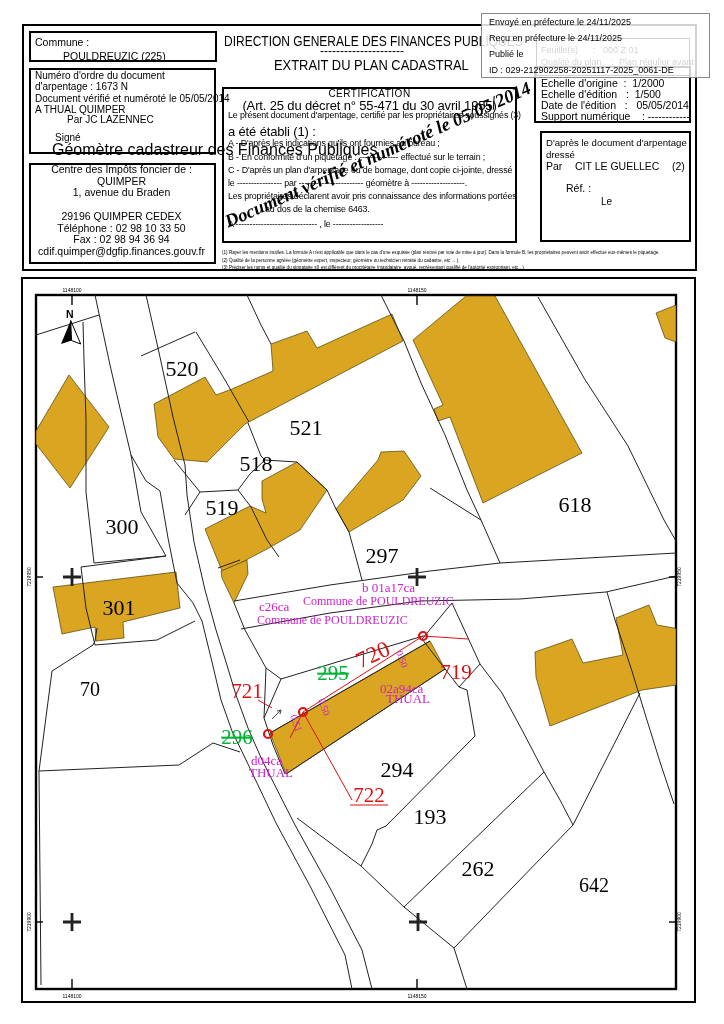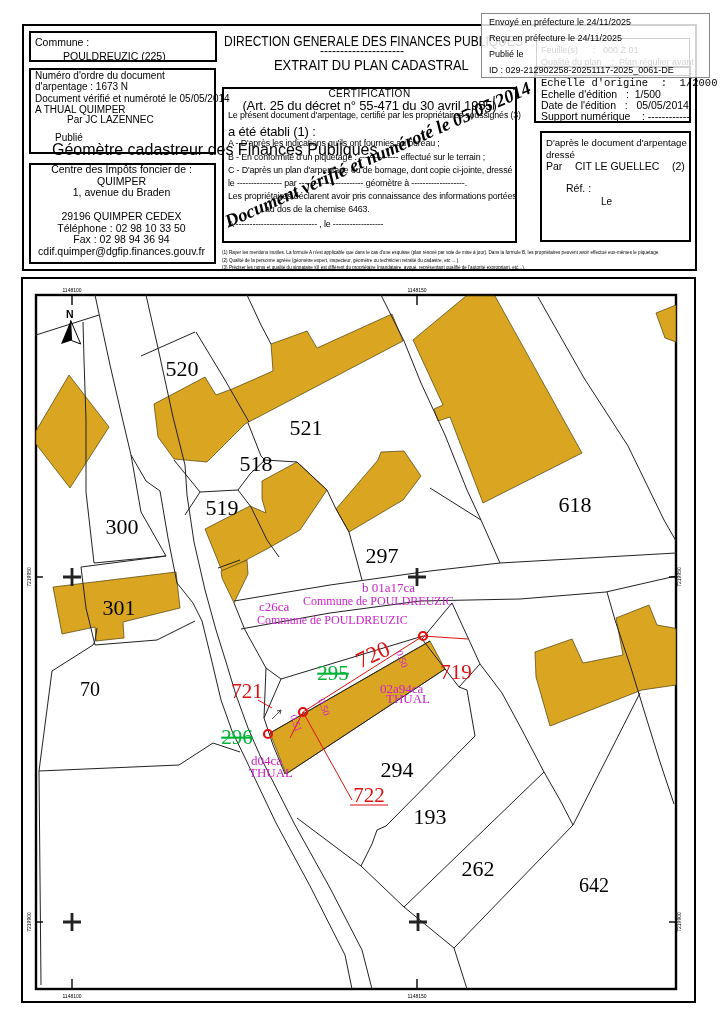--- a/index.html
+++ b/index.html
@@ -23,21 +23,21 @@
 <div class="t" style="left:35px;top:71px;font-size:10px;line-height:10.5px;">Numéro d'ordre du document<br>d'arpentage : 1673 N</div>
 
 <div class="t" style="left:35px;top:93px;font-size:10px;">Document vérifié et numéroté le 05/05/2014</div>
 
 <div class="t" style="left:35px;top:104px;font-size:10px;">A THUAL QUIMPER</div>
 
 <div class="t" style="left:35px;top:114px;font-size:10px;margin-left:32px;">Par JC LAZENNEC</div>
 
 <div class="t" style="left:52px;top:121px;font-size:16px;margin-top:20px;">Géomètre cadastreur des Finances Publiques</div>
 
-<div class="t" style="left:55px;top:132px;font-size:10px;">Publié</div>
+<div class="t" style="left:55px;top:132px;font-size:10px;">Signé</div>
 
 <div class="box" style="left:29px;top:163px;width:187px;height:101px;"></div>
 
 <div class="t" style="left:29px;top:164px;width:185px;font-size:10.5px;text-align:center;line-height:11.7px;">Centre des Impôts foncier de :<br>QUIMPER<br>1, avenue du Braden<br><br>29196 QUIMPER CEDEX<br>Téléphone : 02 98 10 33 50<br>Fax : 02 98 94 36 94<br>cdif.quimper@dgfip.finances.gouv.fr</div>
 
 <div class="t" style="left:224px;top:32px;font-size:15px;transform:scaleX(0.80);transform-origin:left top;">DIRECTION GENERALE DES FINANCES PUBLIQUES</div>
 
 <div class="t" style="left:320px;top:44px;font-size:12px;">---------------------</div>
 
 <div class="t" style="left:274px;top:56px;font-size:15px;transform:scaleX(0.86);transform-origin:left top;">EXTRAIT DU PLAN CADASTRAL</div>
@@ -65,21 +65,21 @@
 <div class="t" style="left:212px;top:146px;width:326px;font-size:18.4px;font-family:'Liberation Serif',serif;font-weight:bold;font-style:italic;transform:rotate(-24deg);transform-origin:center;text-align:center;">Document vérifié et numéroté le 05/05/2014</div>
 
 <div class="box" style="left:536px;top:38px;width:154px;height:38px;border-width:1px;"></div>
 
 <div class="t" style="left:541px;top:45px;font-size:9px;">Feuille(s)&nbsp;&nbsp;&nbsp;&nbsp;&nbsp;&nbsp;:&nbsp;&nbsp;&nbsp;000 Z 01</div>
 
 <div class="t" style="left:541px;top:57px;font-size:9px;">Qualité du plan&nbsp;&nbsp;&nbsp;&nbsp;:&nbsp;&nbsp;Plan régulier avant</div>
 
 <div class="box" style="left:534px;top:66px;width:157px;height:57px;"></div>
 
-<div class="t" style="left:541px;top:77px;font-size:10.5px;font-family:Liberation Mono, monospace;">Echelle d'origine&nbsp;&nbsp;:&nbsp;&nbsp;1/2000</div>
+<div class="t" style="left:541px;top:77px;font-size:10.5px;">Echelle d'origine&nbsp;&nbsp;:&nbsp;&nbsp;1/2000</div>
 <div class="t" style="left:541px;top:88px;font-size:10.5px;">Echelle d'édition&nbsp;&nbsp;&nbsp;:&nbsp;&nbsp;1/500</div>
 <div class="t" style="left:541px;top:99px;font-size:10.5px;">Date de l'édition&nbsp;&nbsp;&nbsp;:&nbsp;&nbsp;&nbsp;05/05/2014</div>
 <div class="t" style="left:541px;top:110px;font-size:10.5px;">Support numérique&nbsp;&nbsp;&nbsp;&nbsp;:&nbsp;------------</div>
 
 <div class="box" style="left:540px;top:131px;width:151px;height:111px;"></div>
 
 <div class="t" style="left:546px;top:137px;width:146px;font-size:9.6px;line-height:12px;white-space:normal;">D'après le document d'arpentage dressé</div>
 
 <div class="t" style="left:546px;top:160px;font-size:10.5px;">Par</div>
 <div class="t" style="left:575px;top:160px;font-size:10.5px;">CIT LE GUELLEC</div>

